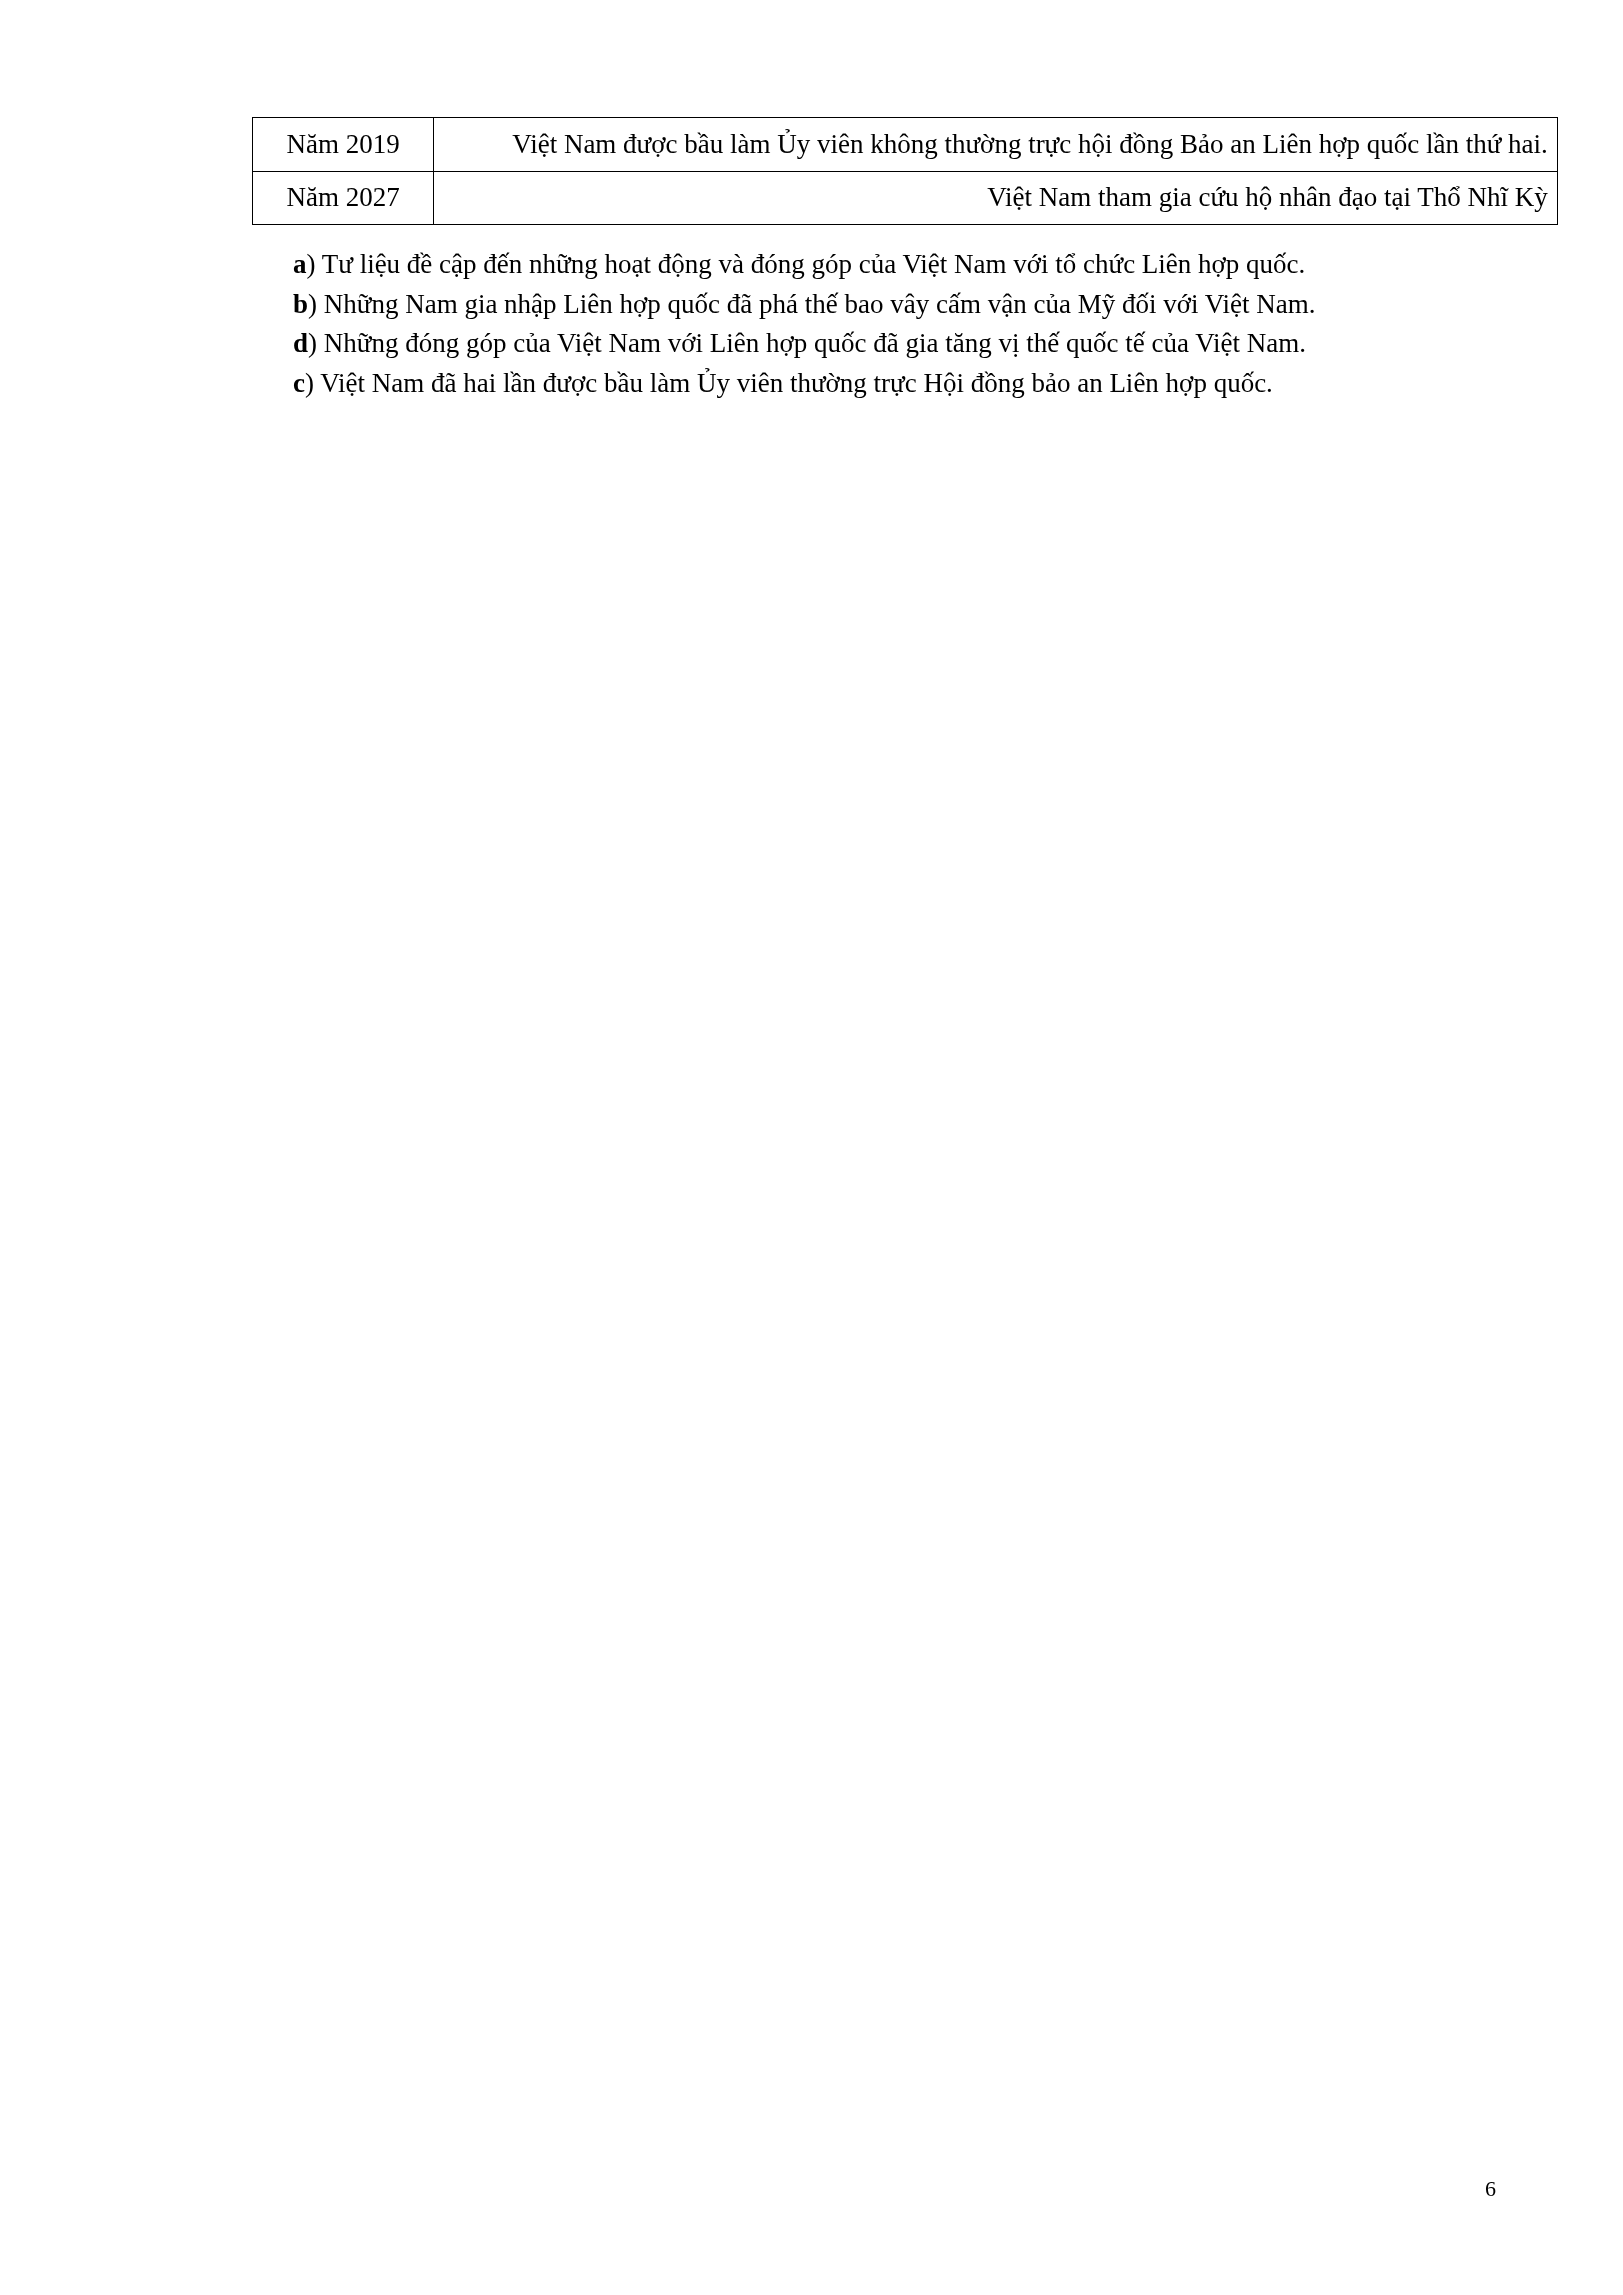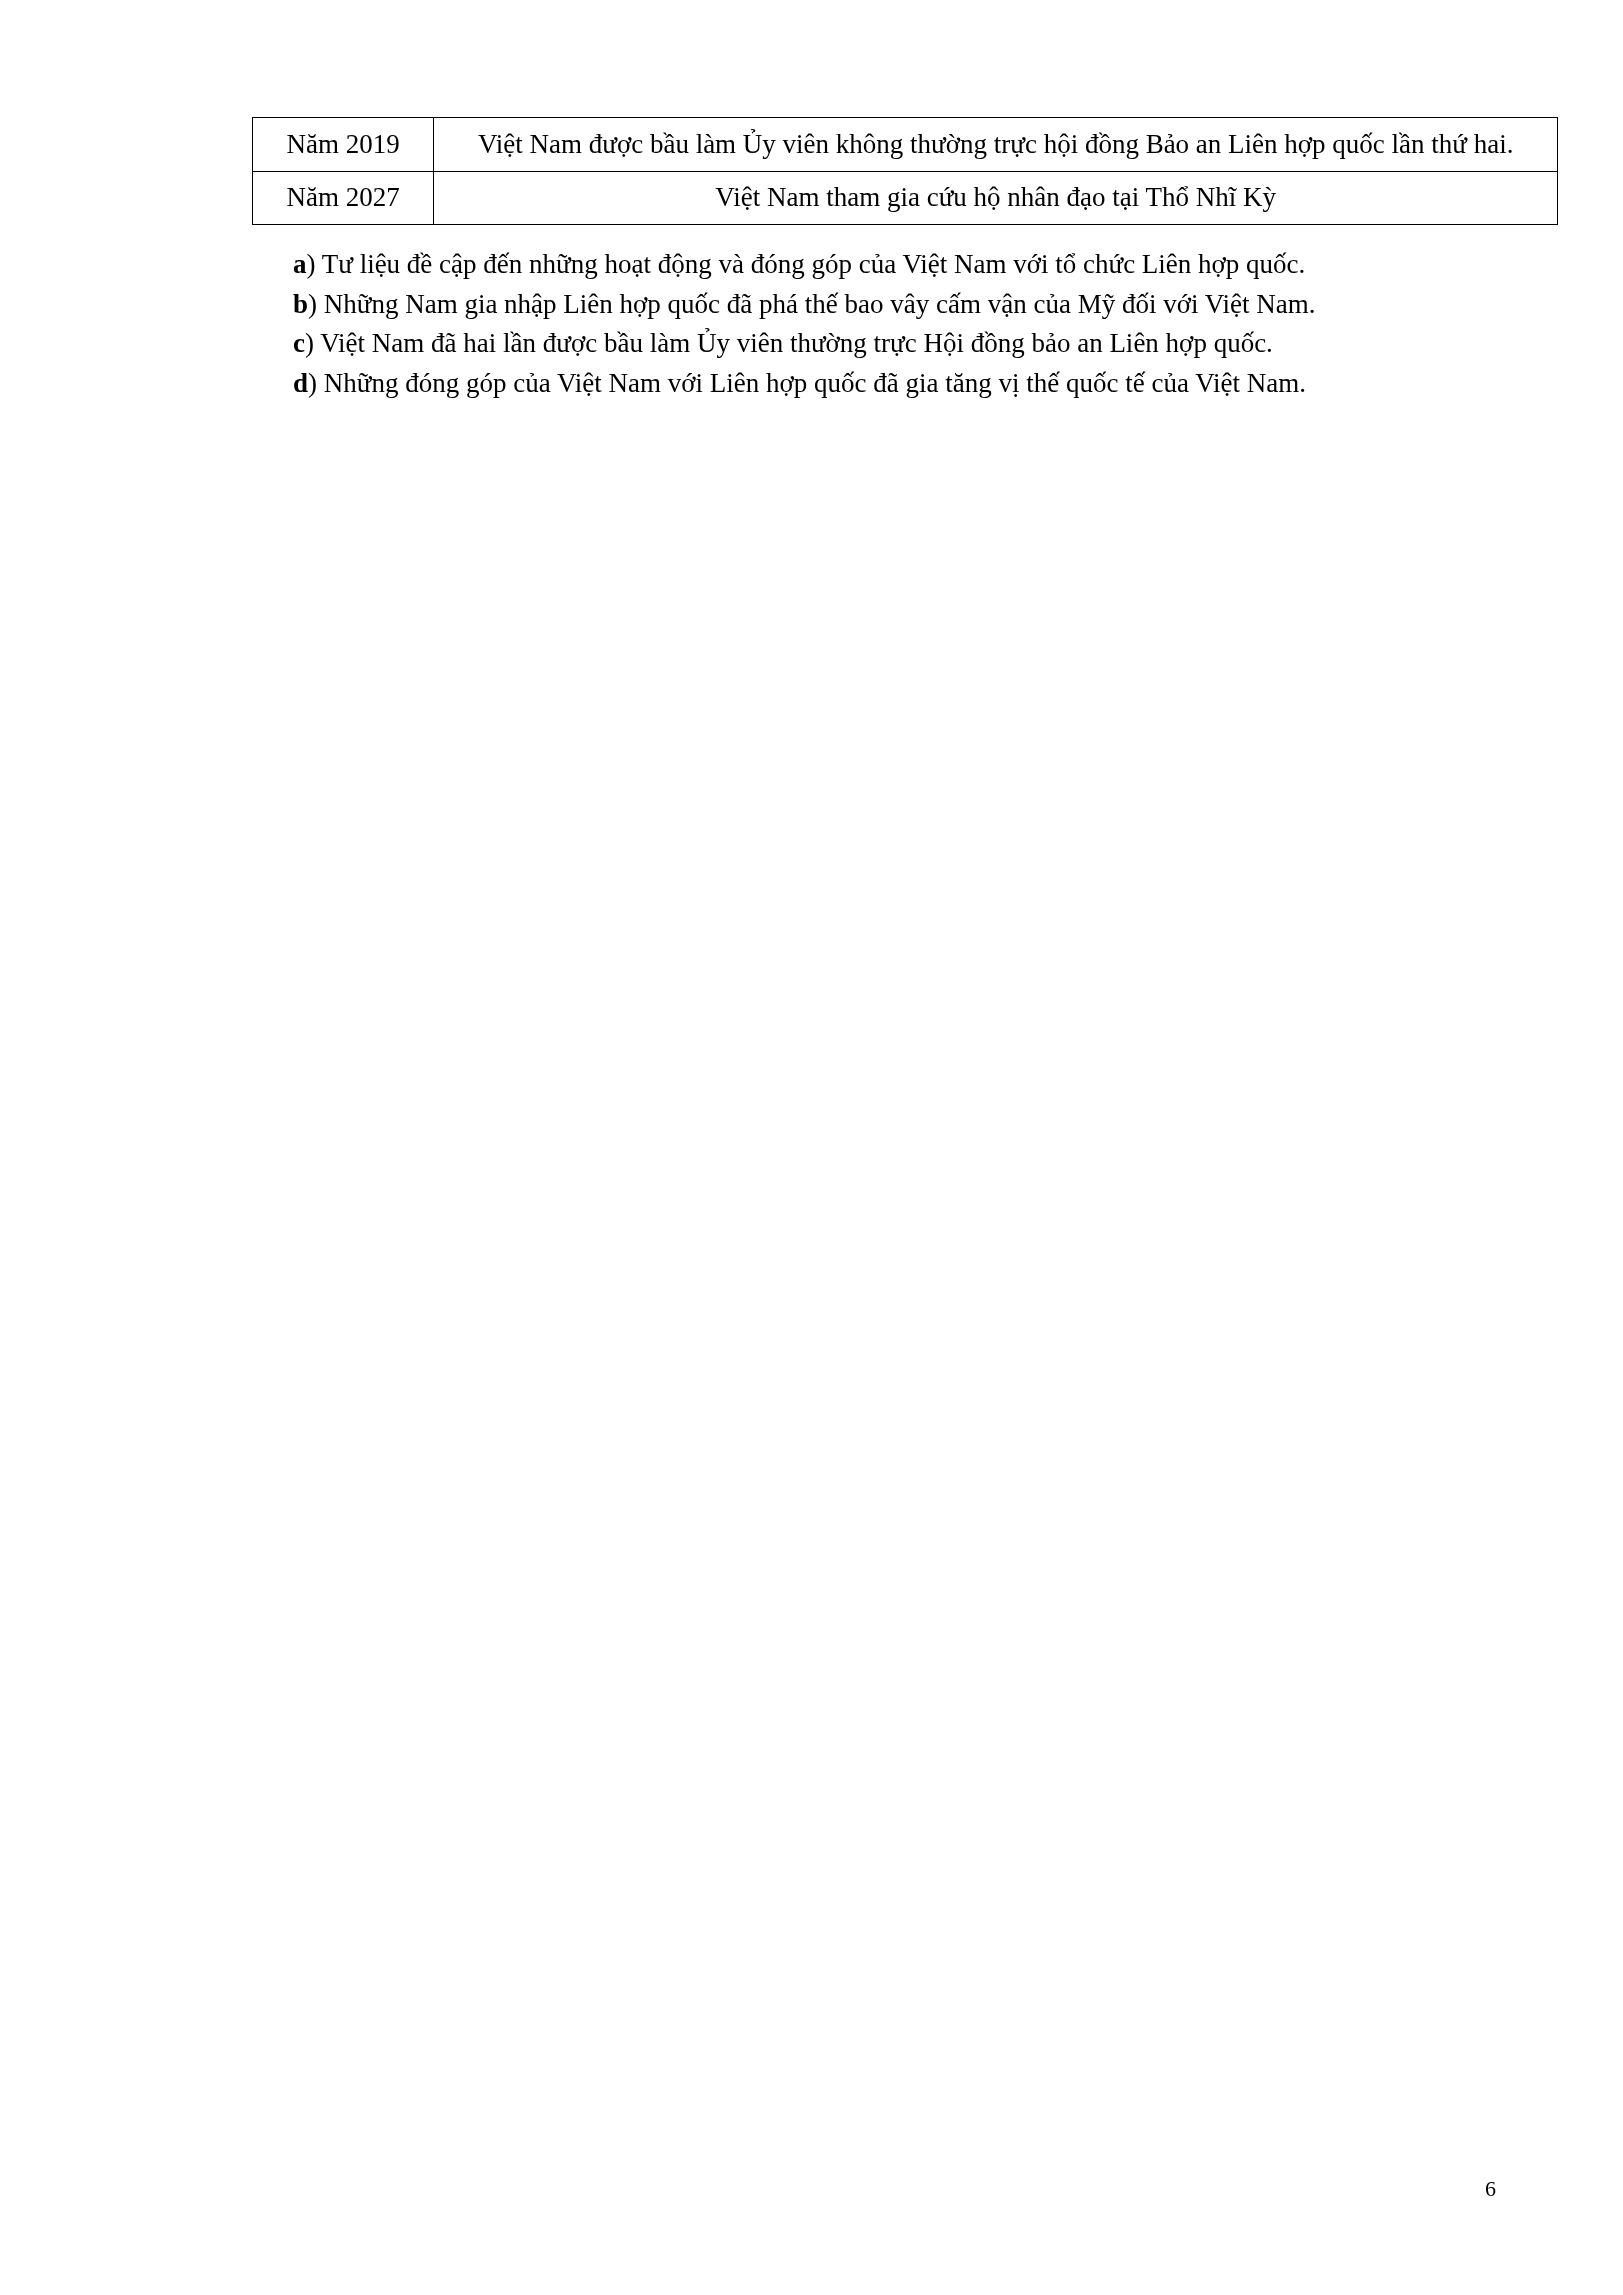--- a/index.html
+++ b/index.html
@@ -34,21 +34,21 @@
     font-size: 27px;
     line-height: 1.42;
     padding: 6.5px 9.2px 7.9px 9.2px;
   }
   table.timeline td.year {
     width: 162px;
     text-align: center;
     white-space: nowrap;
   }
   table.timeline td.desc {
-    text-align: center;
+    text-align: right;
   }
   .paragraphs {
     margin-top: 20px;
   }
   p.para {
     margin: 0;
     font-size: 27px;
     line-height: 1.46;
     text-align: justify;
     text-indent: 41px;
@@ -81,22 +81,22 @@
         <tr>
           <td class="year">Năm 2027</td>
           <td class="desc">Việt Nam tham gia cứu hộ nhân đạo tại Thổ Nhĩ Kỳ</td>
         </tr>
       </tbody>
     </table>
 
     <div class="paragraphs">
       <p class="para"><span class="lbl">a</span><span>) Tư liệu đề cập đến những hoạt động và đóng góp của Việt Nam với tổ chức Liên hợp quốc.</span></p>
       <p class="para"><span class="lbl">b</span><span>) Những Nam gia nhập Liên hợp quốc đã phá thế bao vây cấm vận của Mỹ đối với Việt Nam.</span></p>
+      <p class="para"><span class="lbl">d</span><span>) Những đóng góp của Việt Nam với Liên hợp quốc đã gia tăng vị thế quốc tế của Việt Nam.</span></p>
       <p class="para"><span class="lbl">c</span><span>) Việt Nam đã hai lần được bầu làm Ủy viên thường trực Hội đồng bảo an Liên hợp quốc.</span></p>
-      <p class="para"><span class="lbl">d</span><span>) Những đóng góp của Việt Nam với Liên hợp quốc đã gia tăng vị thế quốc tế của Việt Nam.</span></p>
     </div>
 
   </div>
 
   <div class="page-number">6</div>
 
 </div>
 
 
 </body></html>

